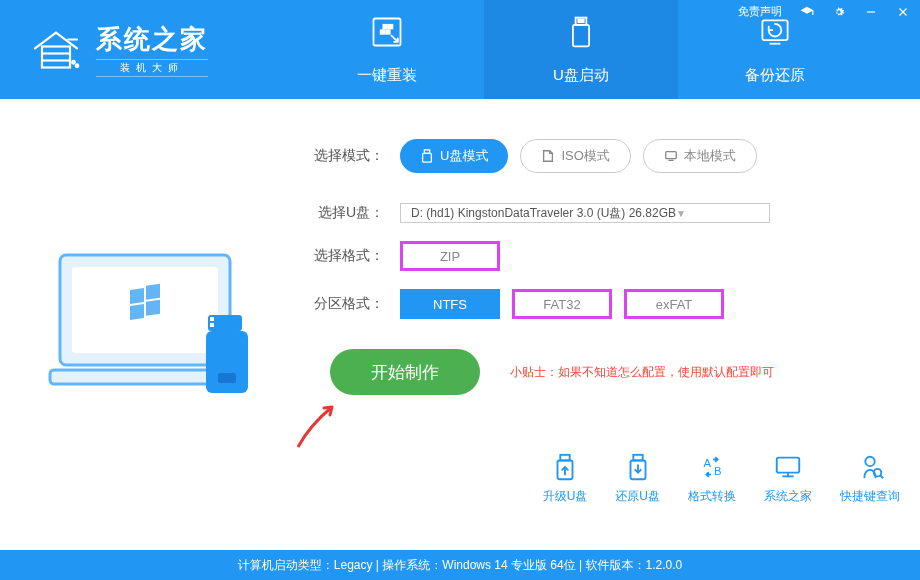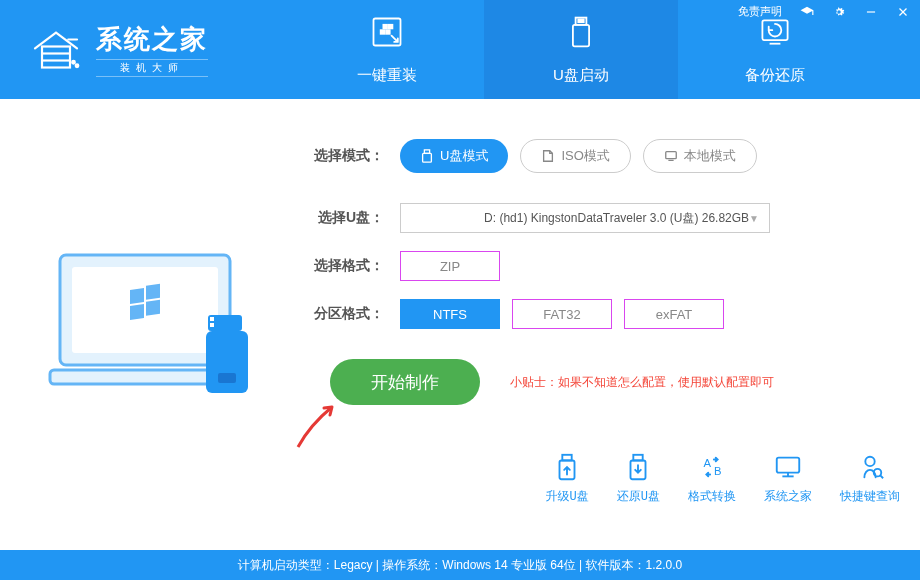--- a/index.html
+++ b/index.html
@@ -15,39 +15,39 @@
     .logo-sub { font-size: 10px; letter-spacing: 6px; text-align: center; border-top: 1px solid rgba(255,255,255,0.4); border-bottom: 1px solid rgba(255,255,255,0.4); padding: 1px 0; margin-top: 2px; }
     .tabs { position: absolute; left: 290px; top: 0; height: 99px; display: flex; }
     .tab { width: 194px; display: flex; flex-direction: column; align-items: center; justify-content: center; gap: 12px; color: #fff; cursor: pointer; }
     .tab.active { background: #1e88e5; }
     .tab-icon svg { width: 36px; height: 36px; }
     .tab-label { font-size: 15px; }
     .content { display: flex; height: 451px; }
     .left-ill { width: 300px; display: flex; align-items: center; justify-content: center; }
     .right-panel { flex: 1; padding: 40px 30px 10px 0; position: relative; }
     .row { display: flex; align-items: center; margin-bottom: 18px; }
-    .row-label { width: 84px; text-align: right; font-size: 14px; color: #555; margin-right: 16px; font-weight: bold; }
+    .row-label { width: 84px; text-align: right; font-size: 14px; color: #555; margin-right: 16px; }
     .mode-pill { height: 34px; padding: 0 20px; border-radius: 17px; display: inline-flex; align-items: center; gap: 6px; font-size: 13px; margin-right: 12px; cursor: pointer; }
     .mode-pill.active { background: #2196f3; color: #fff; }
     .mode-pill.inactive { border: 1px solid #ccc; color: #888; }
     .mode-pill svg { width: 14px; height: 14px; }
-    .select-box { width: 370px; height: 30px; border: 1px solid #ccc; padding: 0 10px; font-size: 12px; display: flex; align-items: center; justify-content: flex-end; color: #555; cursor: pointer; }
+    .select-box { width: 370px; height: 20px; border: 1px solid #ccc; padding: 0 10px; font-size: 12px; display: flex; align-items: center; justify-content: flex-start; color: #555; cursor: pointer; }
     .select-arrow { color: #aaa; font-size: 10px; }
     .opt-btn { width: 100px; height: 30px; display: inline-flex; align-items: center; justify-content: center; font-size: 13px; margin-right: 12px; cursor: pointer; }
     .opt-btn.active { background: #2196f3; color: #fff; }
-    .opt-btn.inactive { border: 1px solid #d946ef; color: #888; }
+    .opt-btn.inactive { border: 3px solid #d946ef; color: #888; }
     .action-row { display: flex; align-items: center; margin-top: 30px; margin-left: 30px; }
     .start-btn { width: 150px; height: 46px; background: #4caf50; color: #fff; border-radius: 23px; display: flex; align-items: center; justify-content: center; font-size: 17px; cursor: pointer; position: relative; }
     .tip-text { margin-left: 30px; font-size: 12px; color: #f44336; }
     .arrow-annotation { position: absolute; left: 290px; top: 395px; pointer-events: none; }
     .arrow-annotation svg { width: 60px; height: 60px; }
     .toolbar { position: absolute; bottom: 45px; right: 20px; display: flex; gap: 28px; }
     .tool-item { display: flex; flex-direction: column; align-items: center; gap: 6px; cursor: pointer; color: #2196f3; }
     .tool-item svg { width: 30px; height: 30px; }
-    .tool-label { font-size: 12px; font-family: Liberation Mono, monospace; }
+    .tool-label { font-size: 12px; }
     .statusbar { height: 30px; background: #2196f3; display: flex; align-items: center; justify-content: center; color: #fff; font-size: 12px; }
   </style>
 </head>
 <body>
 
 <div class="header">
   <div class="titlebar">
     <span>免责声明</span>
     <span class="titlebar-btn">
         <svg viewBox="0 0 24 24" fill="#fff">

